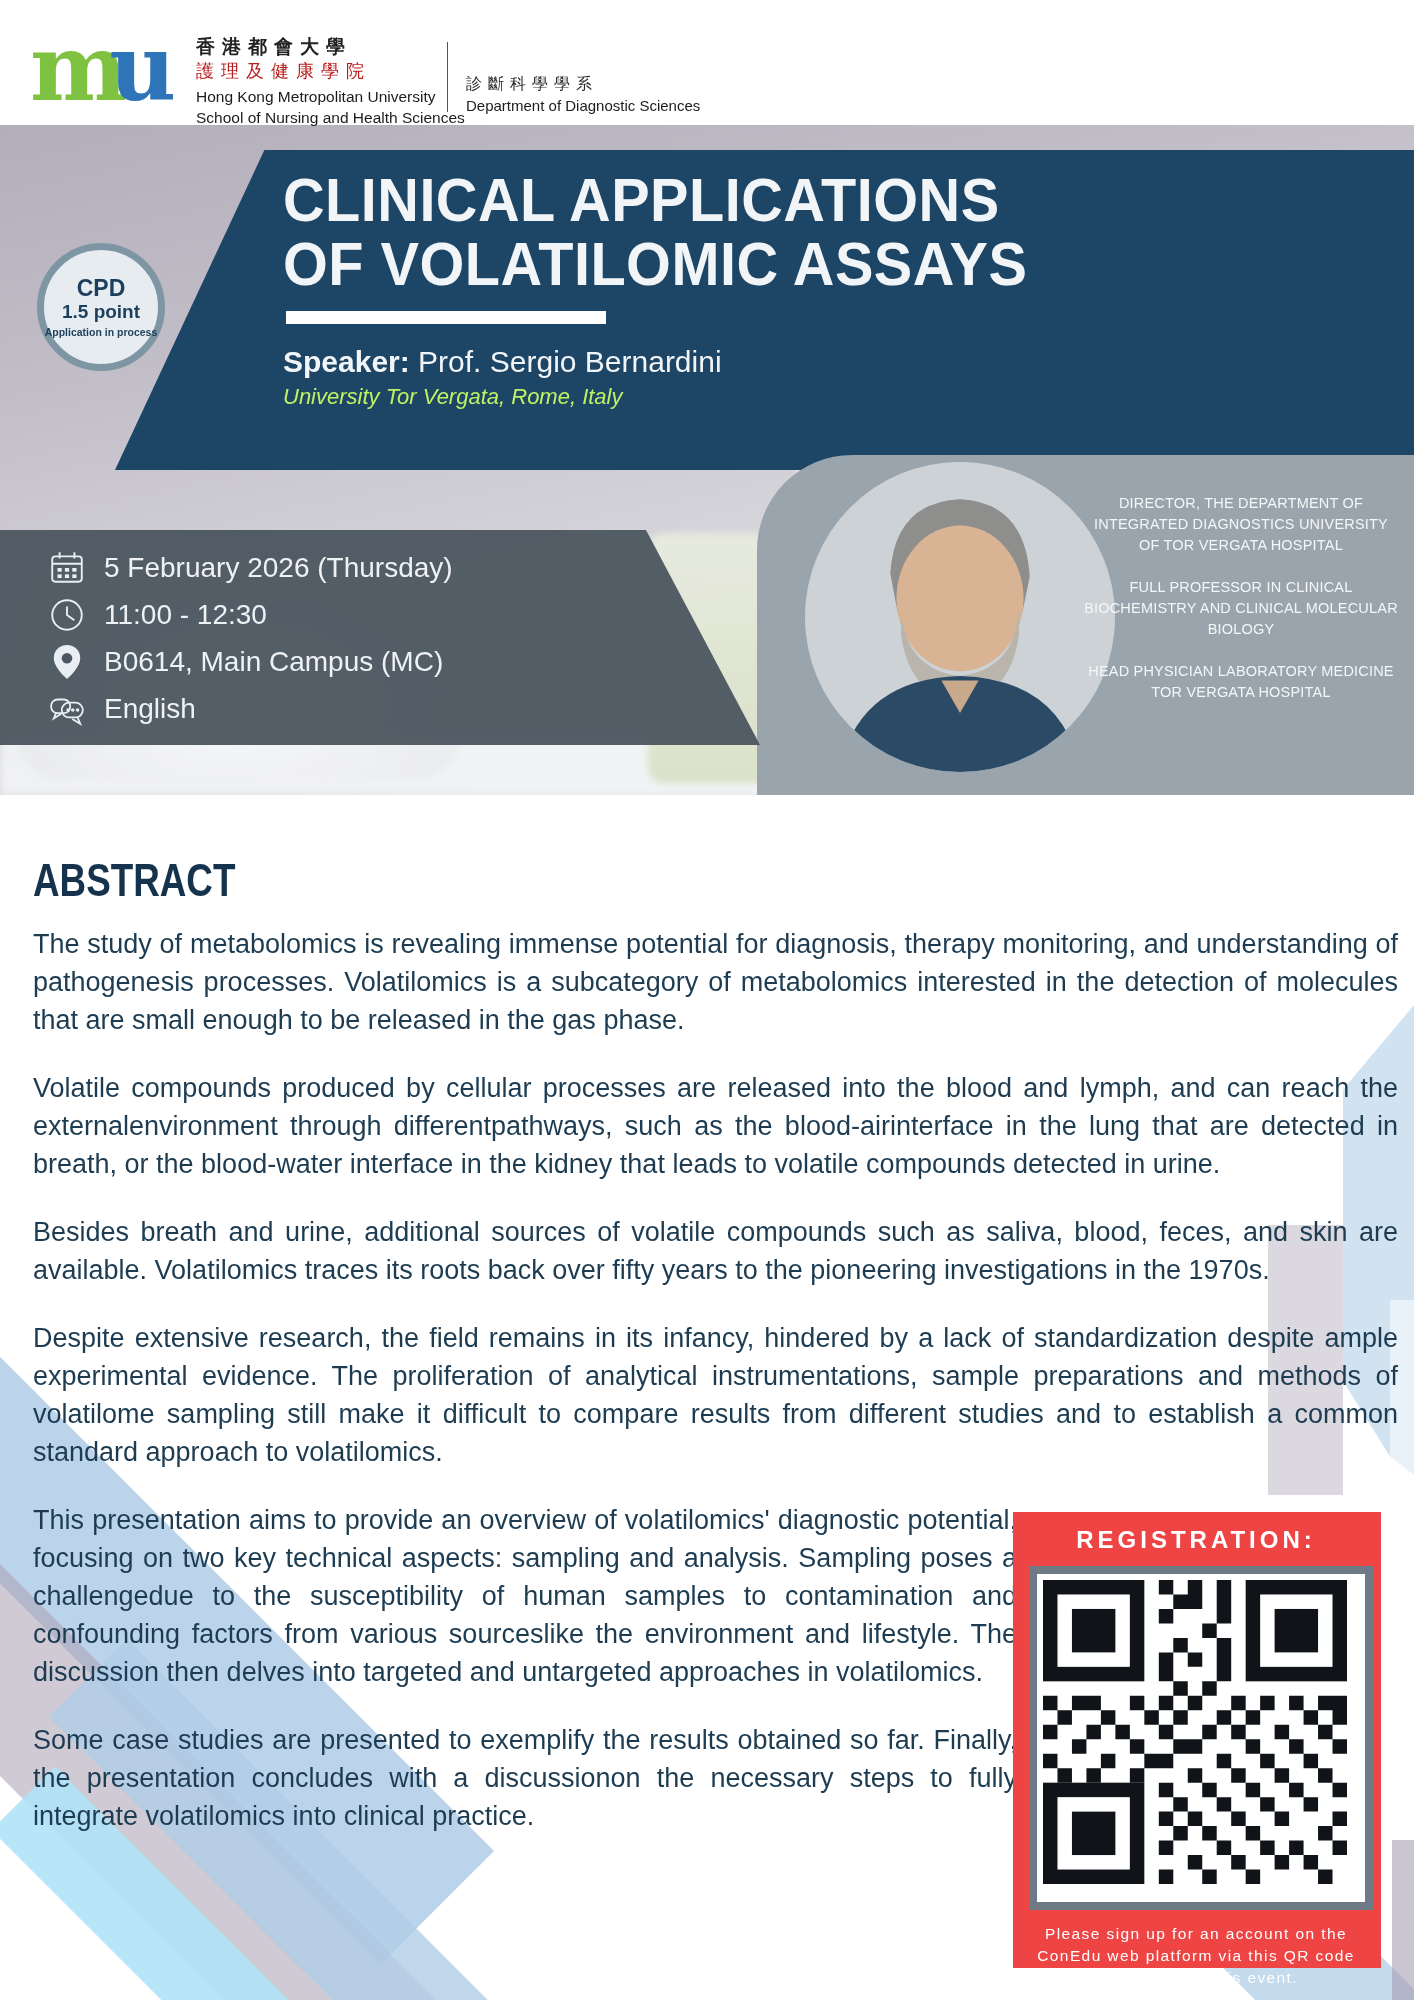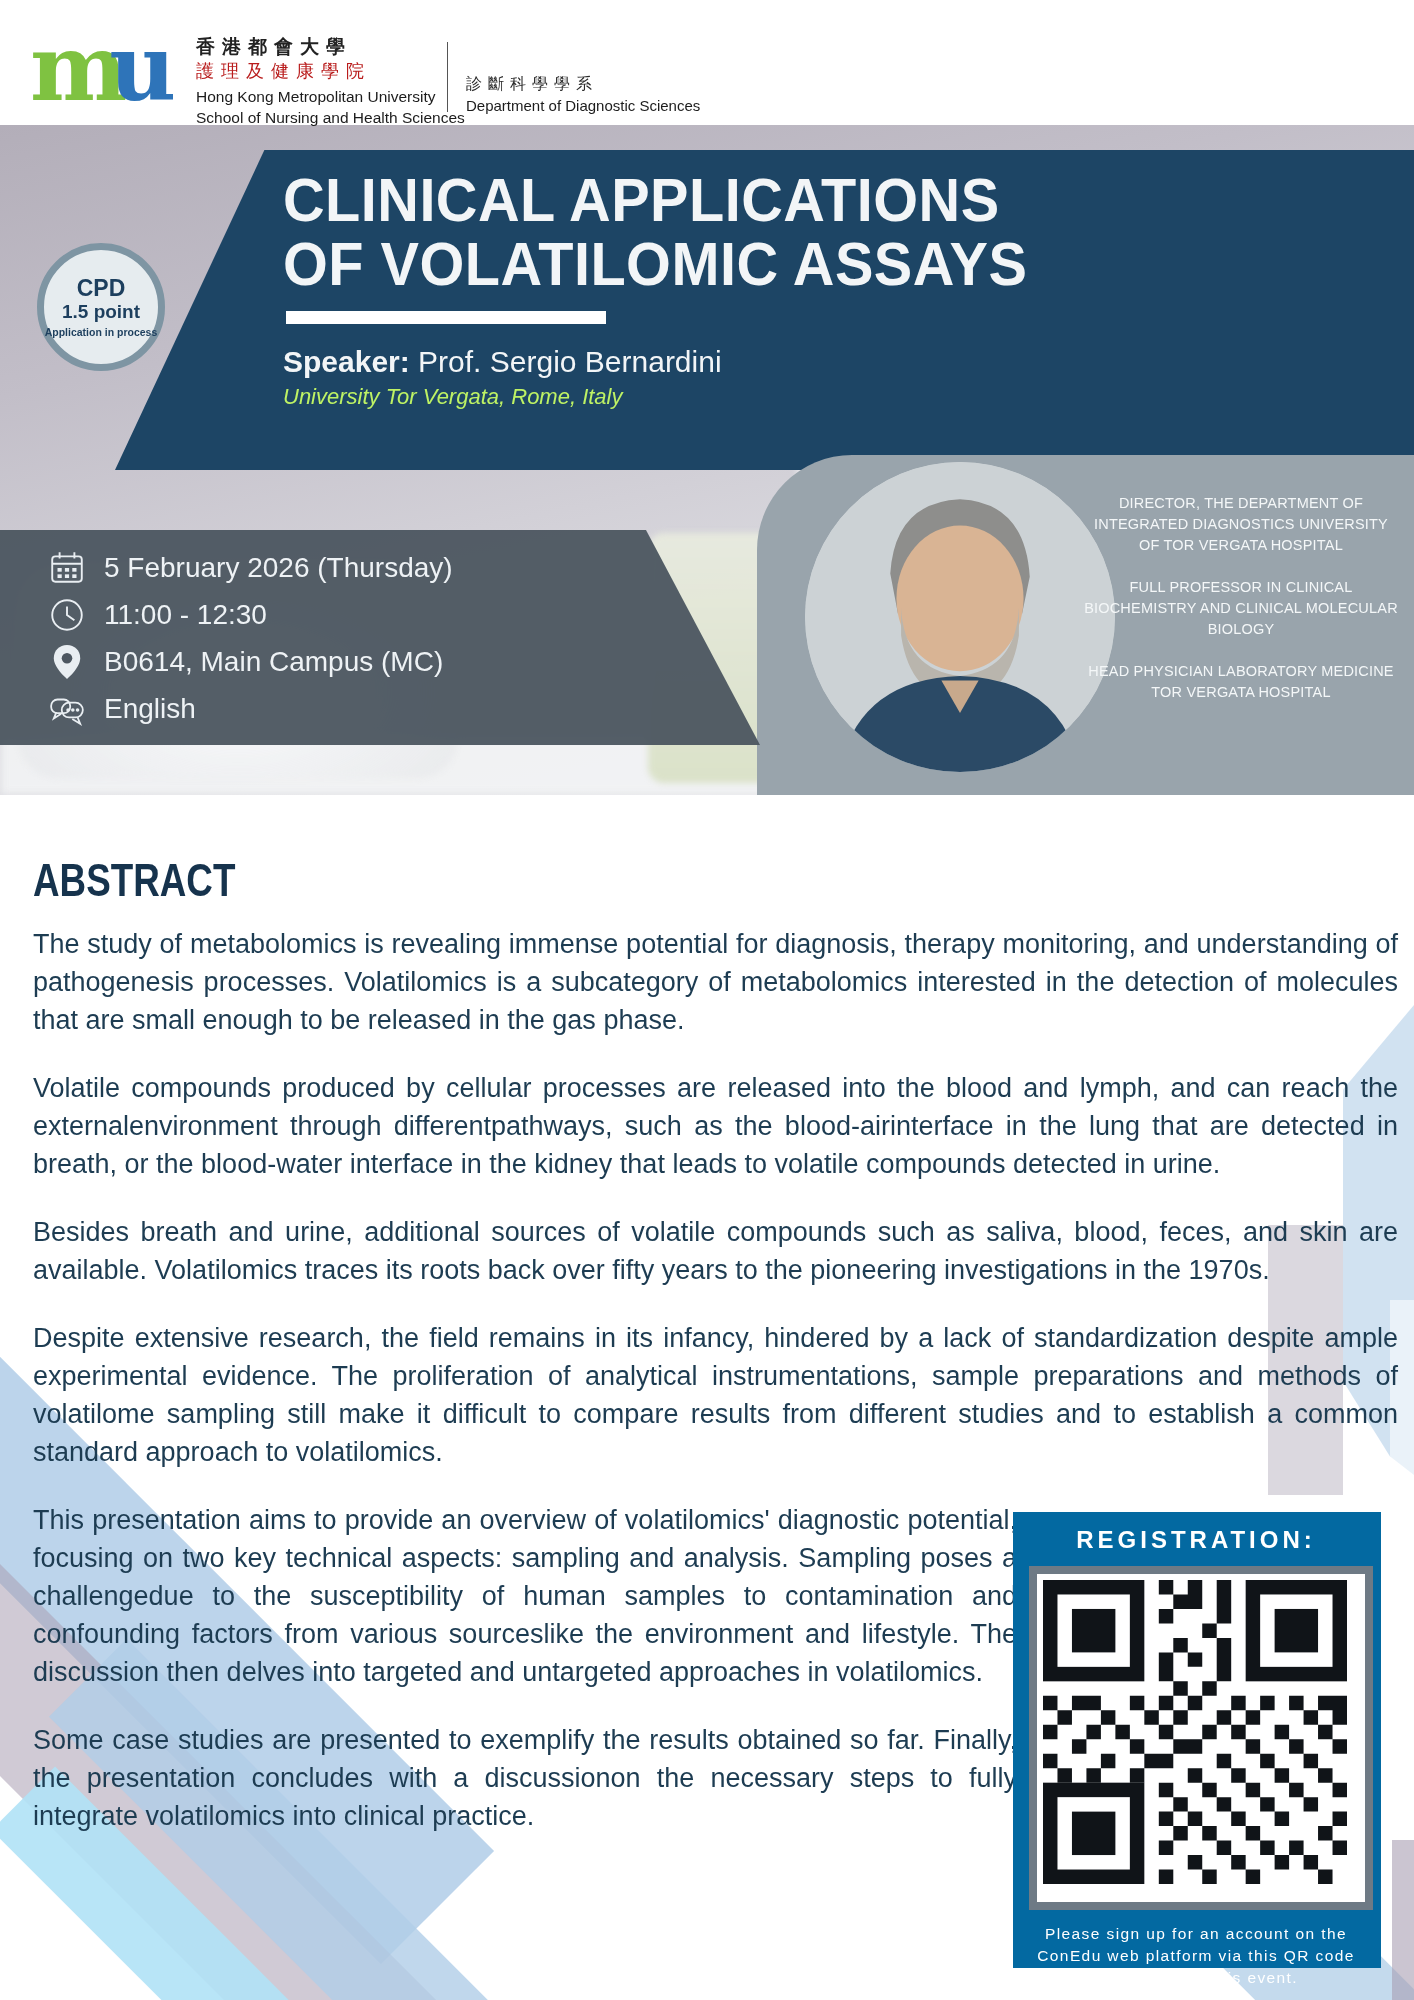--- a/index.html
+++ b/index.html
@@ -72,21 +72,21 @@
 
   
   .abstract{position:absolute;left:0;top:795px;width:1414px;box-sizing:border-box;
             padding:58px 16px 0 33px;z-index:1;}
   .abstract-heading{font-size:46px;font-weight:bold;color:#16334d;letter-spacing:0;
                     transform:scaleX(.8);transform-origin:left;margin:0 0 18px 0;}
   .abstract p{font-size:27px;line-height:38px;color:#1d3c52;text-align:justify;margin:0 0 30px 0;}
   .abstract p.narrow{margin-right:381px;}
 
   
-  .reg-panel{position:absolute;left:1013px;top:1512px;width:368px;height:456px;background:#0369a1;
+  .reg-panel{position:absolute;left:1013px;top:1512px;width:368px;height:456px;background:#ef4444;
              z-index:2;box-sizing:border-box;padding:14px 18px 0 16px;text-align:center;}
   .reg-title{color:#fff;font-size:24px;font-weight:bold;letter-spacing:4px;margin-bottom:12px;}
   .qr-frame{width:316px;height:316px;margin:0 auto;border:8px solid #6e7a85;background:#fff;
             box-sizing:content-box;padding:6px;}
   .qr-frame svg{width:304px;height:304px;display:block;}
   .reg-caption{margin-top:13px;color:#fff;font-size:15.5px;line-height:22px;letter-spacing:1.4px;}
 
   
   .deco{position:absolute;z-index:0;}
   .d-arrow{left:1343px;top:1005px;width:71px;height:470px;

